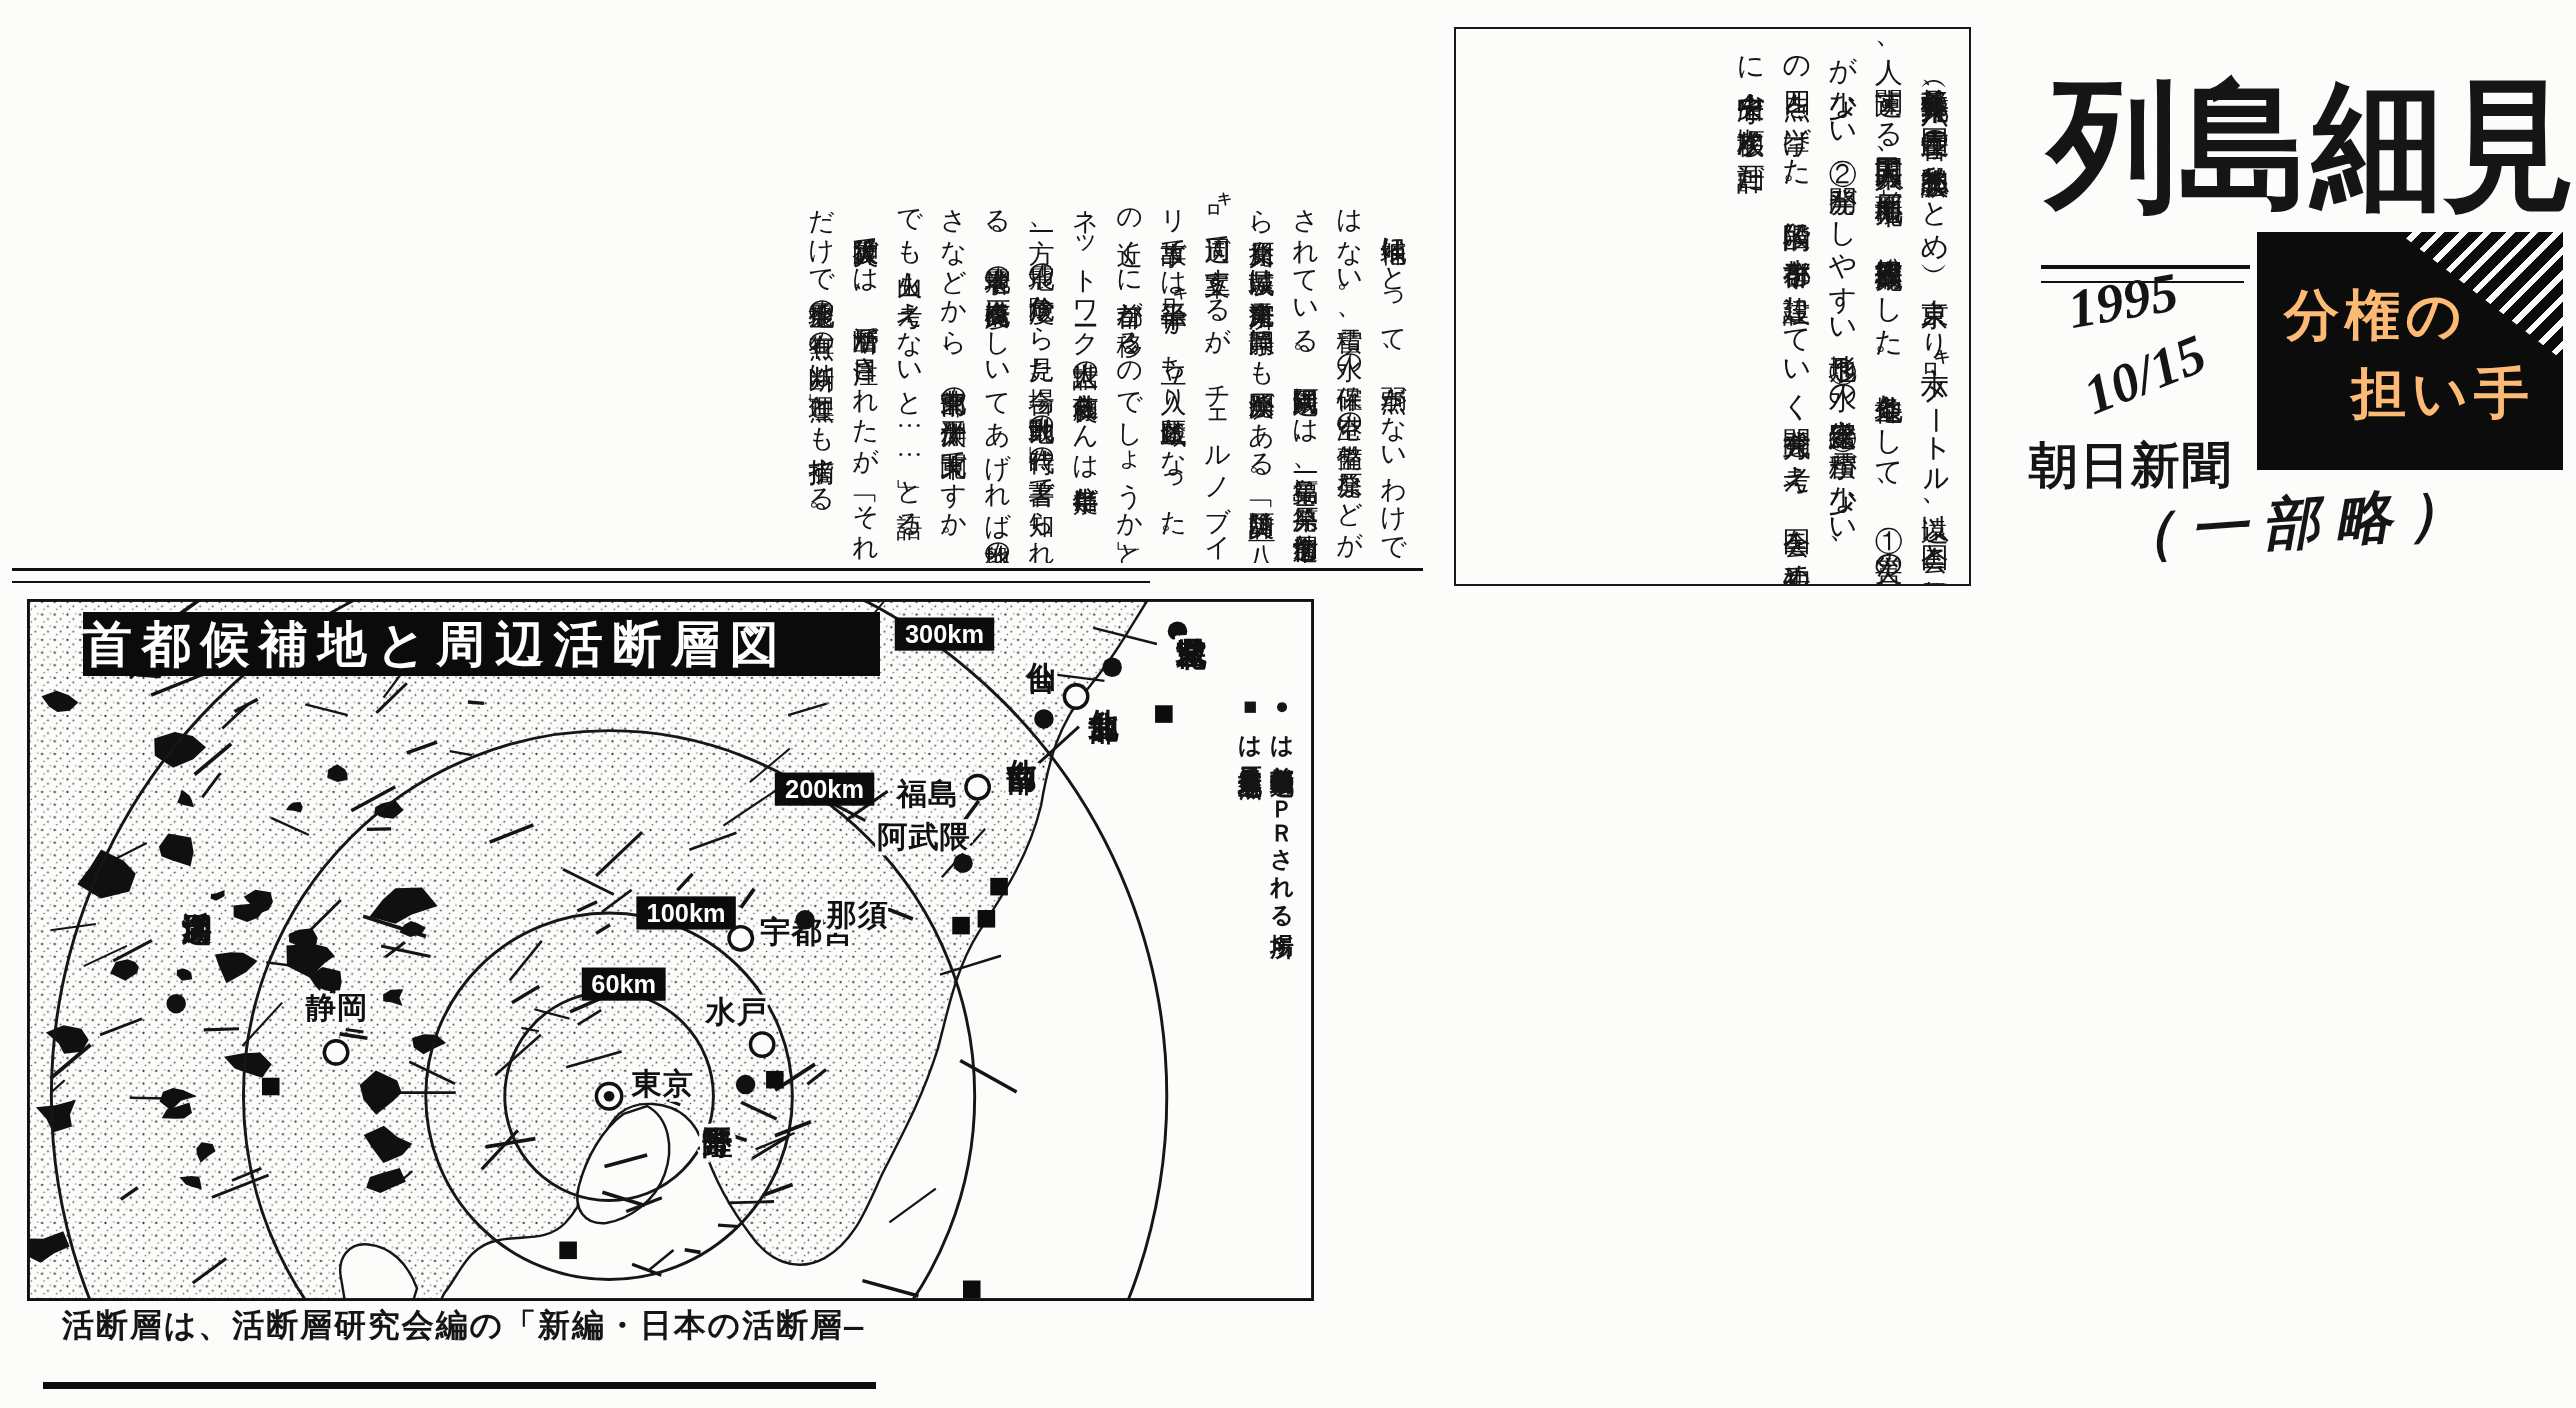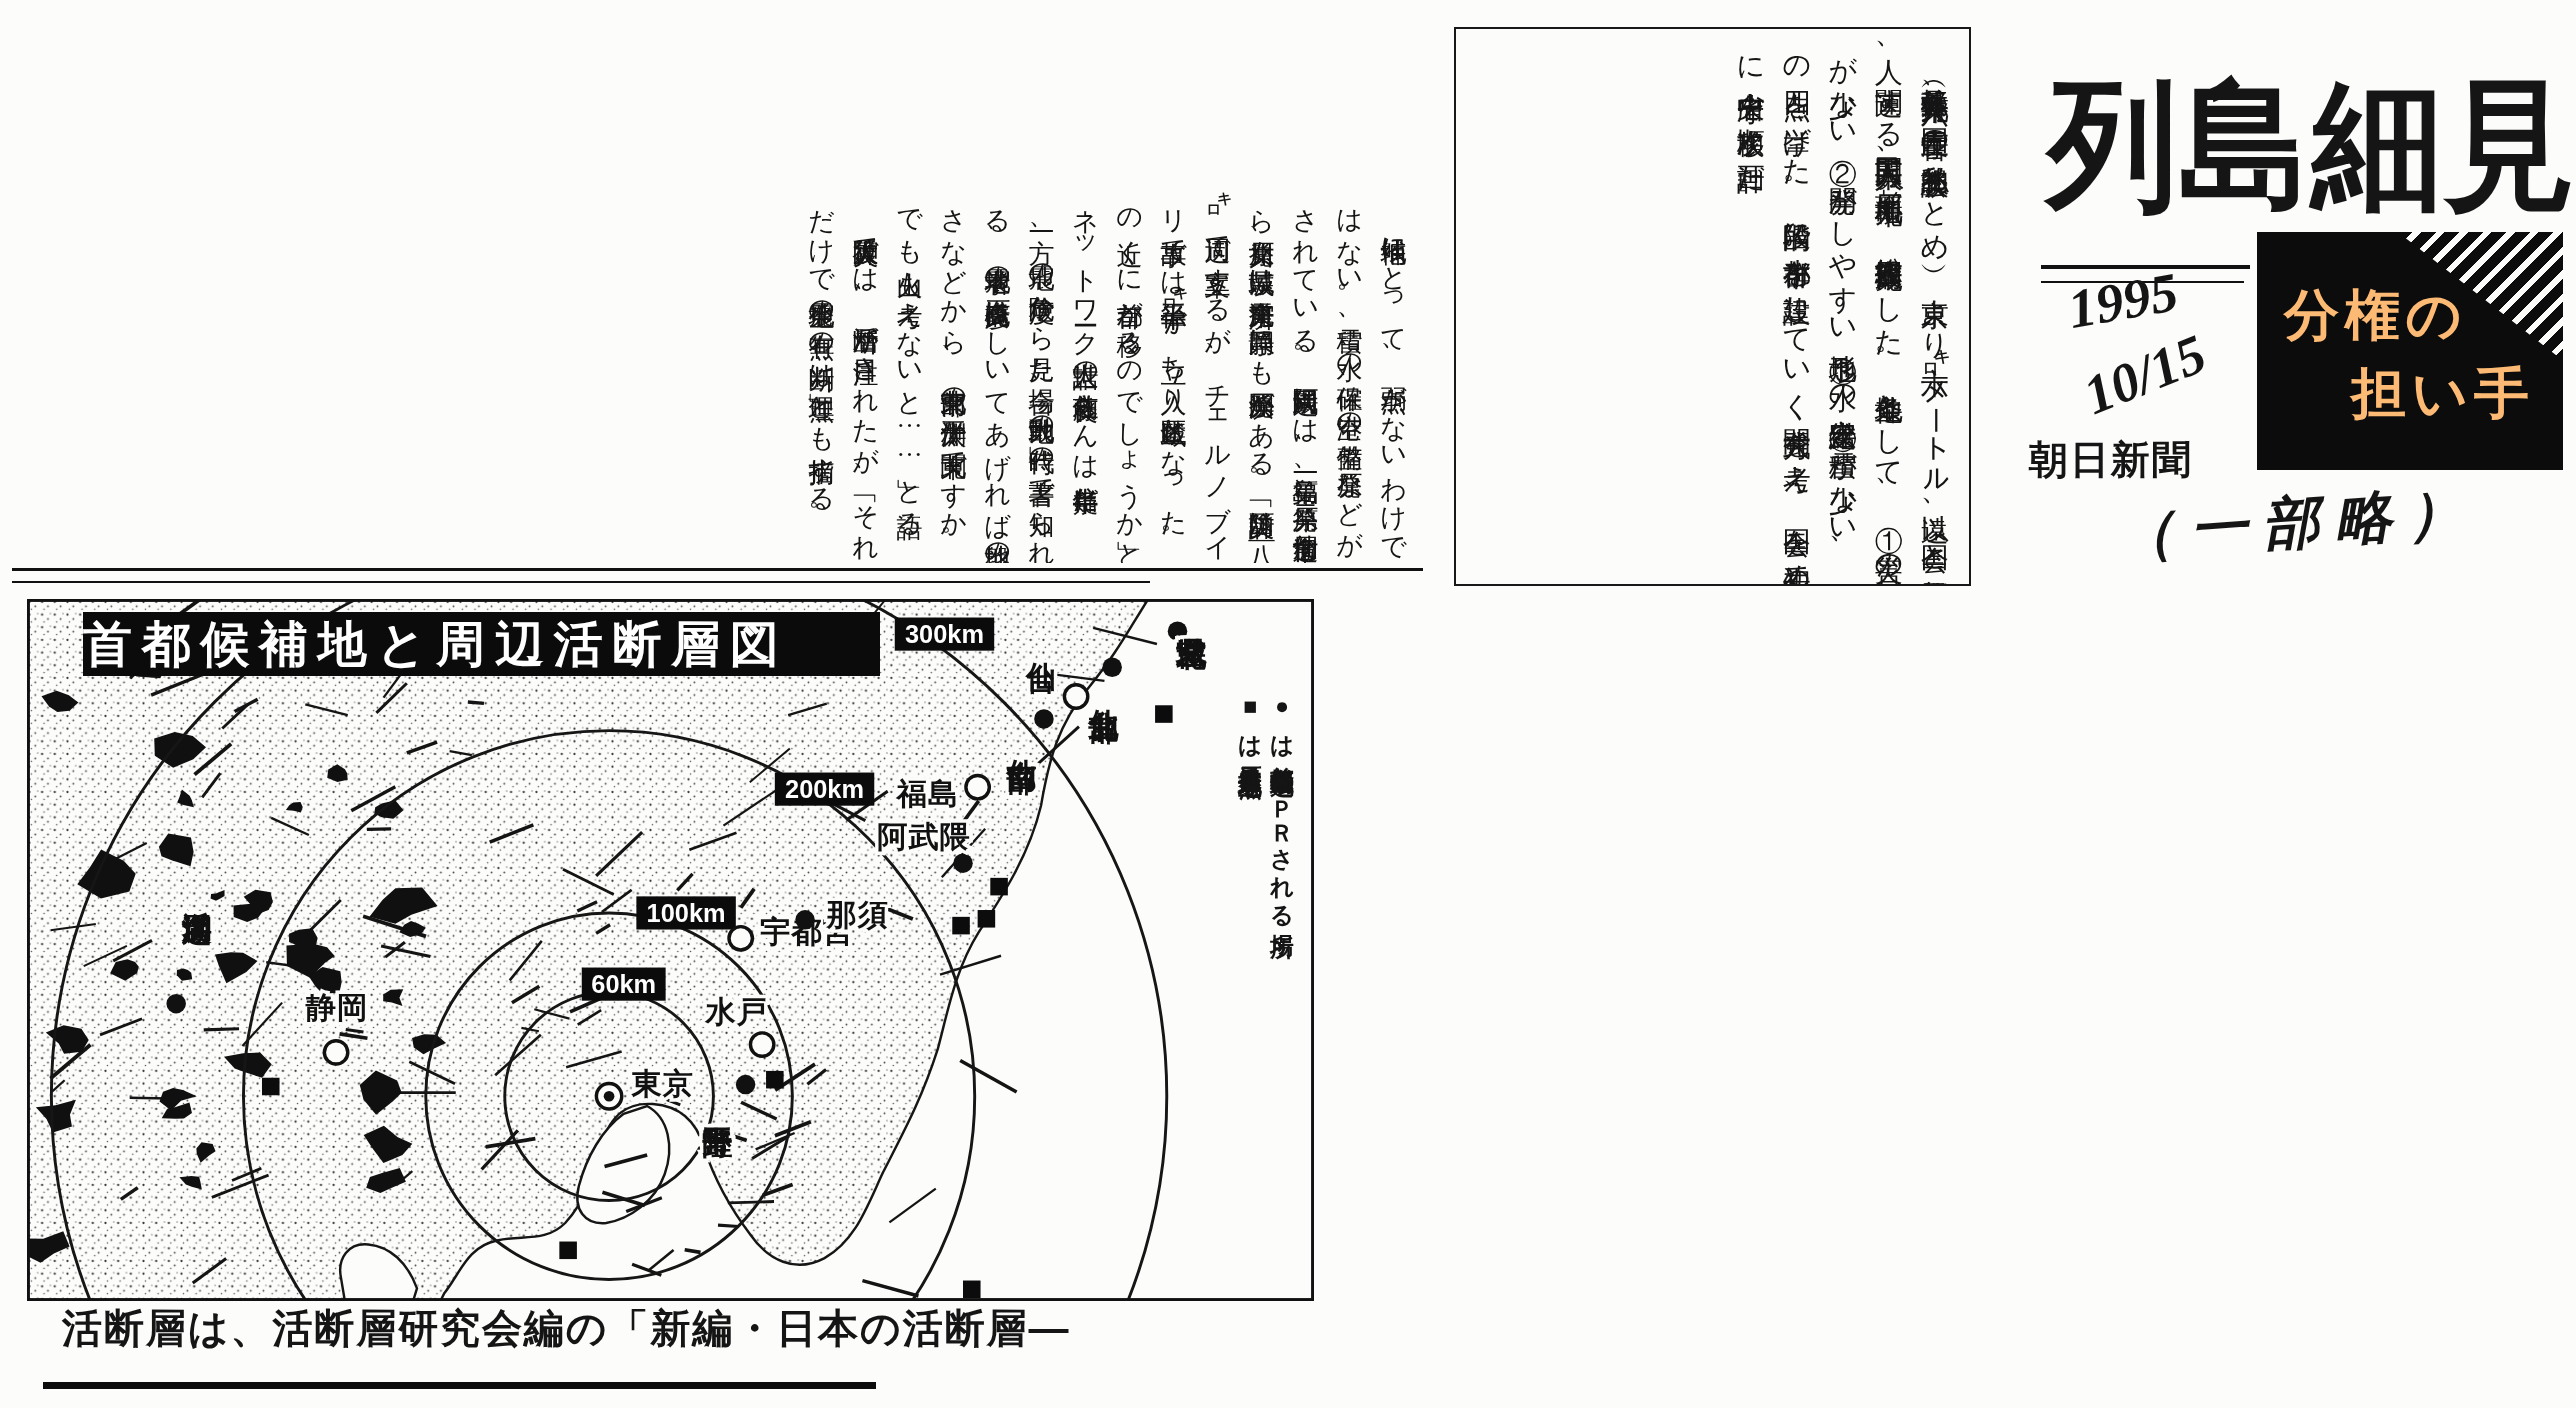--- a/index.html
+++ b/index.html
@@ -11,21 +11,21 @@
              letter-spacing:1.9px;transform:scaleX(.92);transform-origin:left top;white-space:nowrap;}
   .title-rule{position:absolute;background:#111;}
   #badge{position:absolute;left:2257px;top:232px;width:306px;height:238px;background:#0c0c0c;overflow:hidden;}
   #badge .stripes{position:absolute;left:0;top:0;right:0;bottom:0;
       background:repeating-linear-gradient(135deg,transparent 0 10.7px,#fcfcfa 10.7px 16.6px);
       clip-path:polygon(46% 0,100% 0,100% 54%);}
   .badge-line{position:absolute;color:#fdba74;font-family:"Liberation Sans","DejaVu Sans",sans-serif;
       font-weight:700;font-size:55px;letter-spacing:5.8px;white-space:nowrap;}
   .hand{position:absolute;font-style:italic;font-weight:600;white-space:nowrap;}
   #newspaper{position:absolute;left:2029px;top:433px;font-family:"Liberation Sans","DejaVu Sans",sans-serif;
-      font-weight:700;font-size:39px;letter-spacing:1.9px;}
+      font-weight:700;font-size:49px;letter-spacing:1.9px;}
 
   
   .vtext{writing-mode:vertical-rl;text-orientation:upright;position:absolute;overflow:hidden;}
   #lead-box{left:1454px;top:27px;width:517px;height:559px;border:2.9px solid #181818;box-sizing:border-box;}
   #lead-box .vinner{padding:7.8px 11.7px;height:542px;font-size:28px;line-height:46px;letter-spacing:1px;}
   #body-block{left:101px;top:191px;width:1314px;height:372px;font-size:26px;line-height:44px;letter-spacing:0.5px;}
   #body-block p{margin:0;padding:0;}
 
   .sep{position:absolute;background:#111;}
 
@@ -34,22 +34,22 @@
   #map-svg{position:absolute;left:0;top:0;}
   #map-title{position:absolute;left:56px;top:12.7px;width:797px;height:64px;background:#0b0b0b;color:#fff;
       font-family:"Liberation Sans","DejaVu Sans",sans-serif;font-weight:700;font-size:49px;
       letter-spacing:9.7px;line-height:64px;box-sizing:border-box;white-space:nowrap;}
   #map-legend{position:absolute;left:1207px;top:94px;height:439px;writing-mode:vertical-rl;
       text-orientation:upright;font-family:"Liberation Sans","DejaVu Sans",sans-serif;
       font-size:23.4px;line-height:32px;font-weight:600;letter-spacing:1px;}
   #map-legend div{margin:0;}
 
   
-  #caption{position:absolute;left:62px;top:1308px;font-family:Liberation Sans, sans-serif;
-      font-size:40px;font-weight:600;line-height:40px;letter-spacing:1.9px;}
+  #caption{position:absolute;left:62px;top:1308px;font-family:Liberation Mono, monospace;
+      font-size:32px;font-weight:600;line-height:40px;letter-spacing:1.9px;}
   #caption-underline{position:absolute;left:43px;top:1382px;width:833px;height:6.8px;background:#0c0c0c;}
 </style>
 </head>
 <body>
 
 <div id="page">
 
   <div id="col-title">列島細見</div>
   <div class="title-rule" style="left:2041px;top:265px;width:209px;height:3.9px;"></div>
   <div class="title-rule" style="left:2041px;top:281px;width:203px;height:1.9px;"></div>

